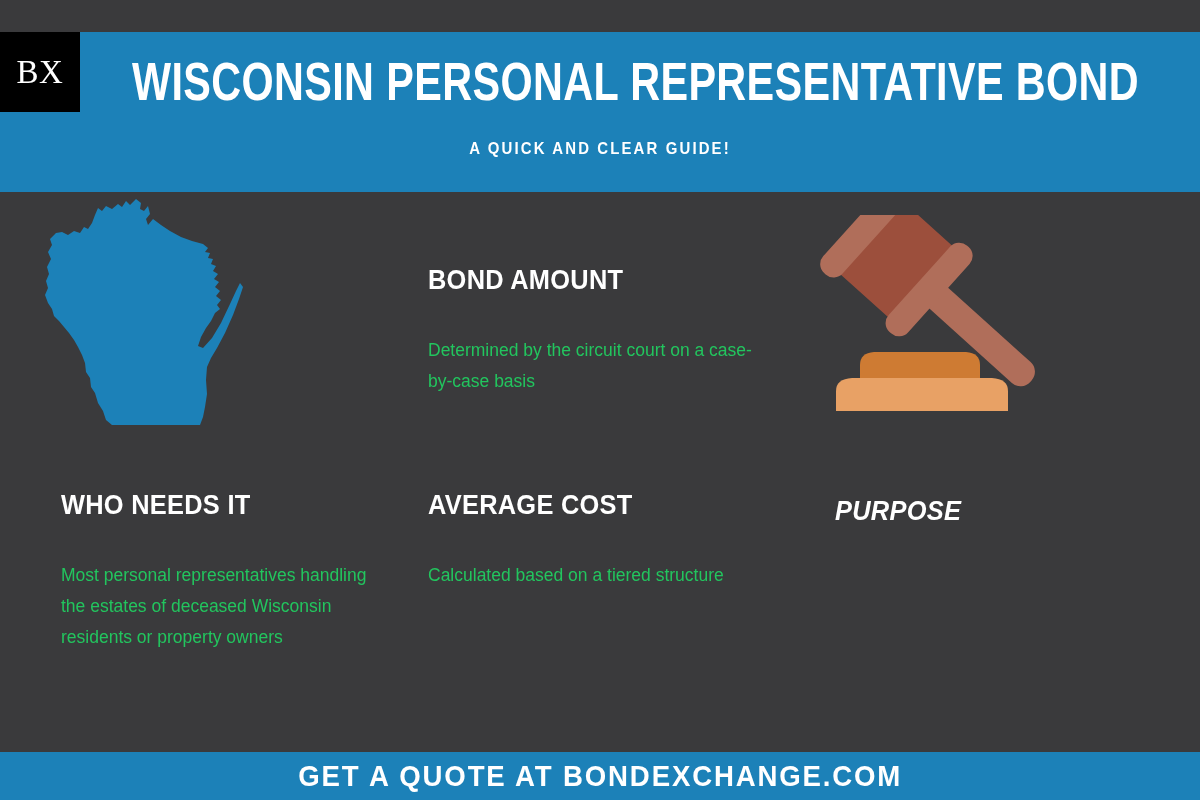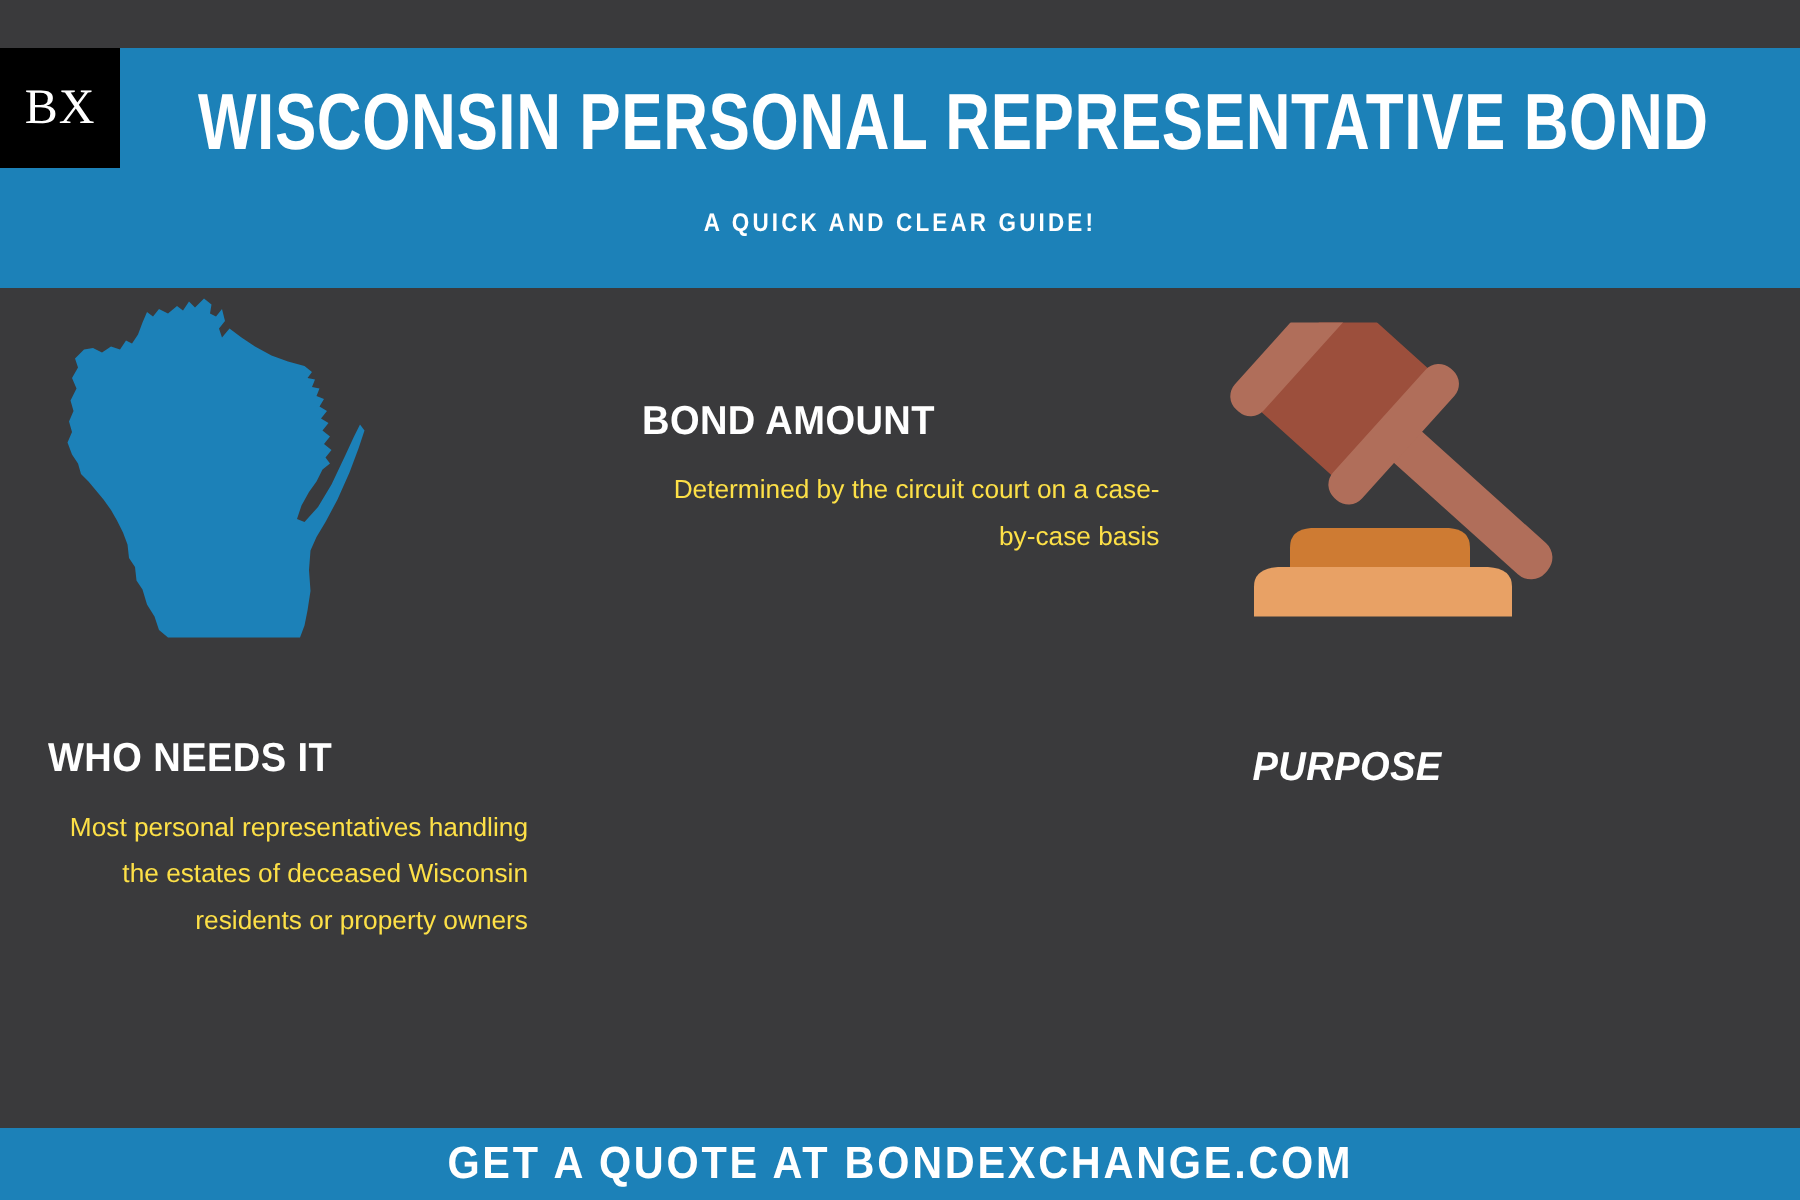--- a/index.html
+++ b/index.html
@@ -67,32 +67,31 @@
     color:#ffffff;
     font-size:27px;
     font-weight:bold;
     letter-spacing:0.3px;
     line-height:30px;
     transform:scaleX(0.94);
     transform-origin:left top;
     white-space:nowrap;
   }
   .panel-body {
-    margin-top:16px;
-    color:#fde047;
+    margin-top:40px;
+    color:#22c55e;
     font-size:17.5px;
     line-height:31px;
     font-weight:normal;
-    text-align:right;
   }
 
   
   .panel-bond   { left:428px; top:105px; width:345px; }
   
-  .panel-who    { left:32px;  top:330px; width:320px; }
+  .panel-who    { left:61px;  top:330px; width:320px; }
   .panel-cost   { left:428px; top:330px; width:345px; }
   .panel-purpose{ left:835px; top:336px; width:340px;font-style:italic; }
 
   
   .footer {
     position:absolute; left:0; top:752px; width:1200px; height:48px;
     background:#1c81b8;
     display:flex; align-items:center; justify-content:center;
   }
   .footer-text {
@@ -165,20 +164,24 @@
   <div class="panel panel-bond">
     <div class="panel-heading">BOND AMOUNT</div>
     <div class="panel-body">Determined by the circuit court on a case-by-case basis</div>
   </div>
 
   <div class="panel panel-who">
     <div class="panel-heading">WHO NEEDS IT</div>
     <div class="panel-body">Most personal representatives handling the estates of deceased Wisconsin residents or property owners</div>
   </div>
 
+  <div class="panel panel-cost">
+    <div class="panel-heading">AVERAGE COST</div>
+    <div class="panel-body">Calculated based on a tiered structure</div>
+  </div>
 
   <div class="panel panel-purpose">
     <div class="panel-heading">PURPOSE</div>
   </div>
 
 </div>
 
 <div class="footer">
   <span class="footer-text">GET A QUOTE AT BONDEXCHANGE.COM</span>
 </div>

